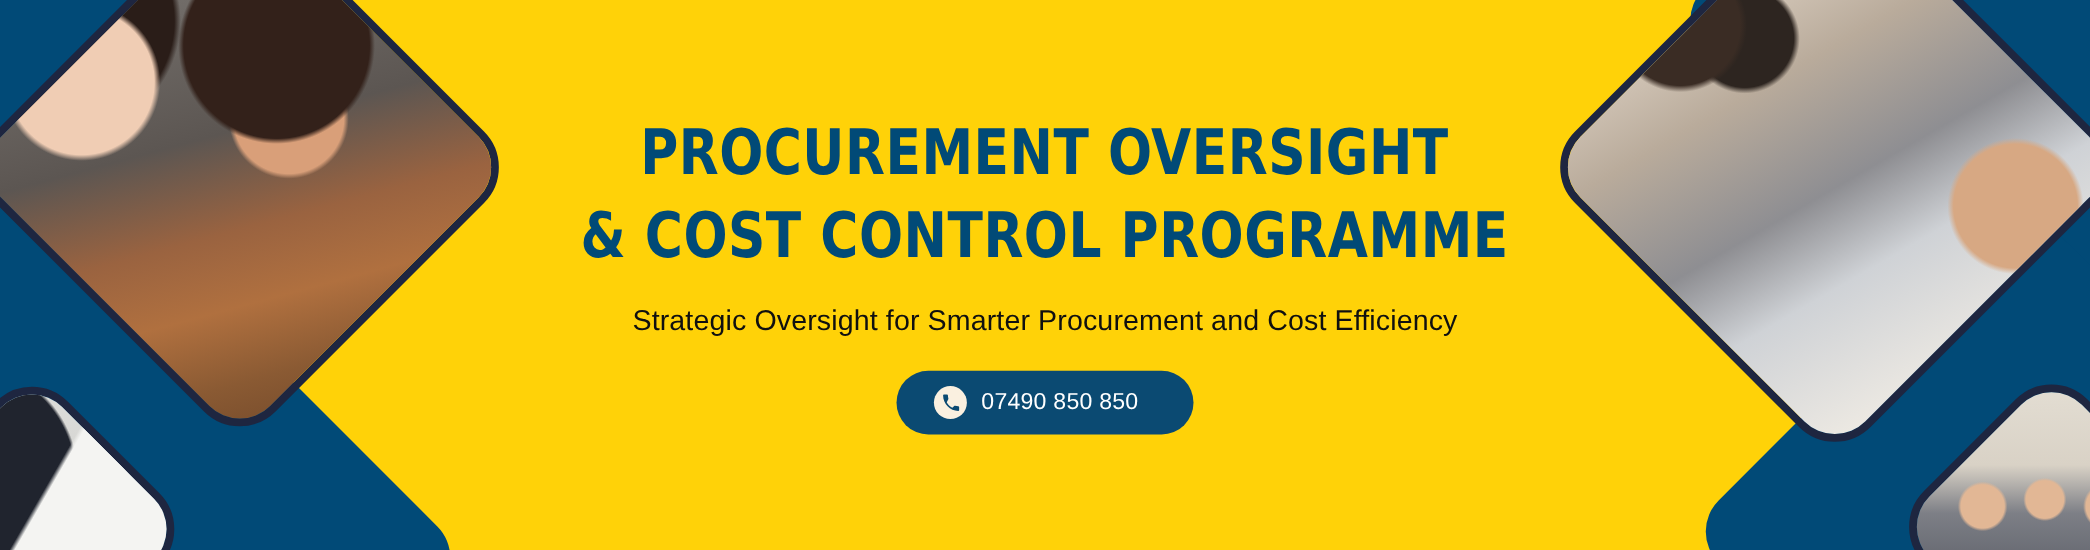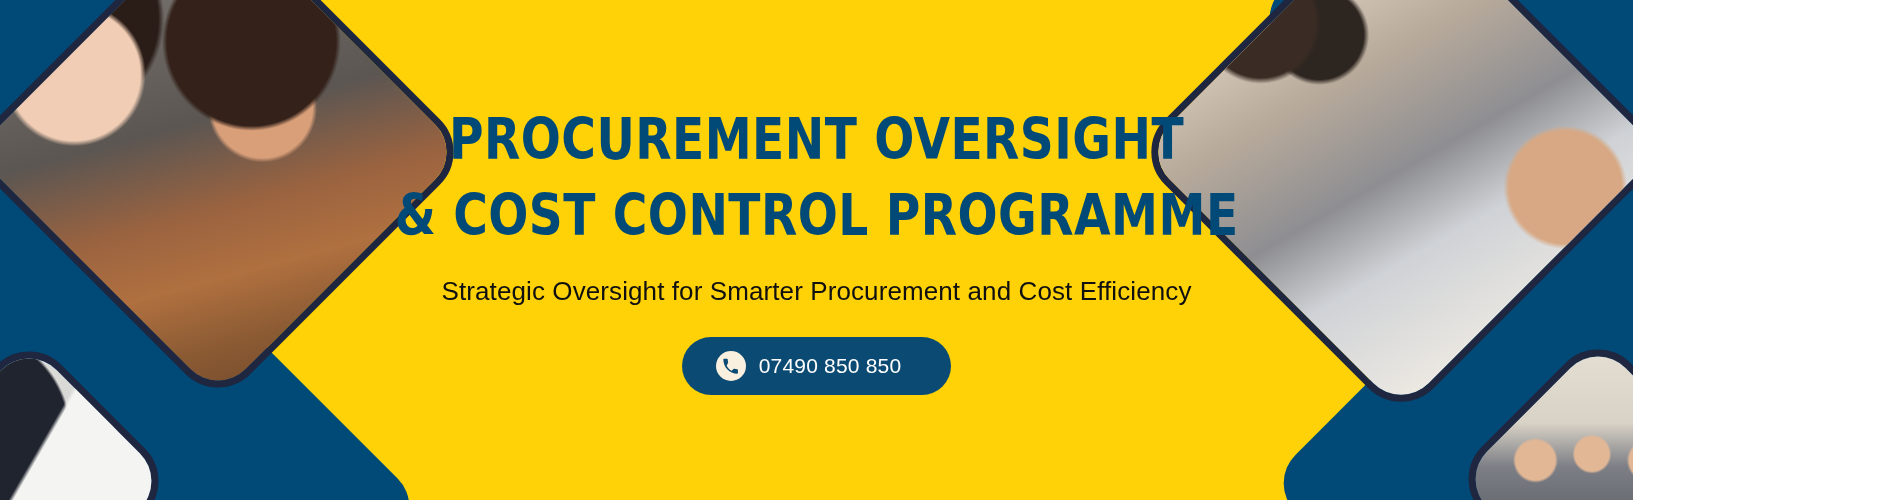--- a/index.html
+++ b/index.html
@@ -2,26 +2,25 @@
 <html><head>
 <meta charset="utf-8">
 <style>
   html, body {
     margin: 0;
     padding: 0;
     background: #ffffff;
   }
   #banner {
     position: relative;
-    width: 1609px;
+    width: 1900px;
     height: 500px;
     overflow: hidden;
     background: #FFD208;
     font-family: "Liberation Sans", sans-serif;
-    padding-left: 24px;
   }
 
   
   .corner-navy {
     position: absolute;
     background: #014A77;
   }
   
   #corner-tl {
     top: -60px;

